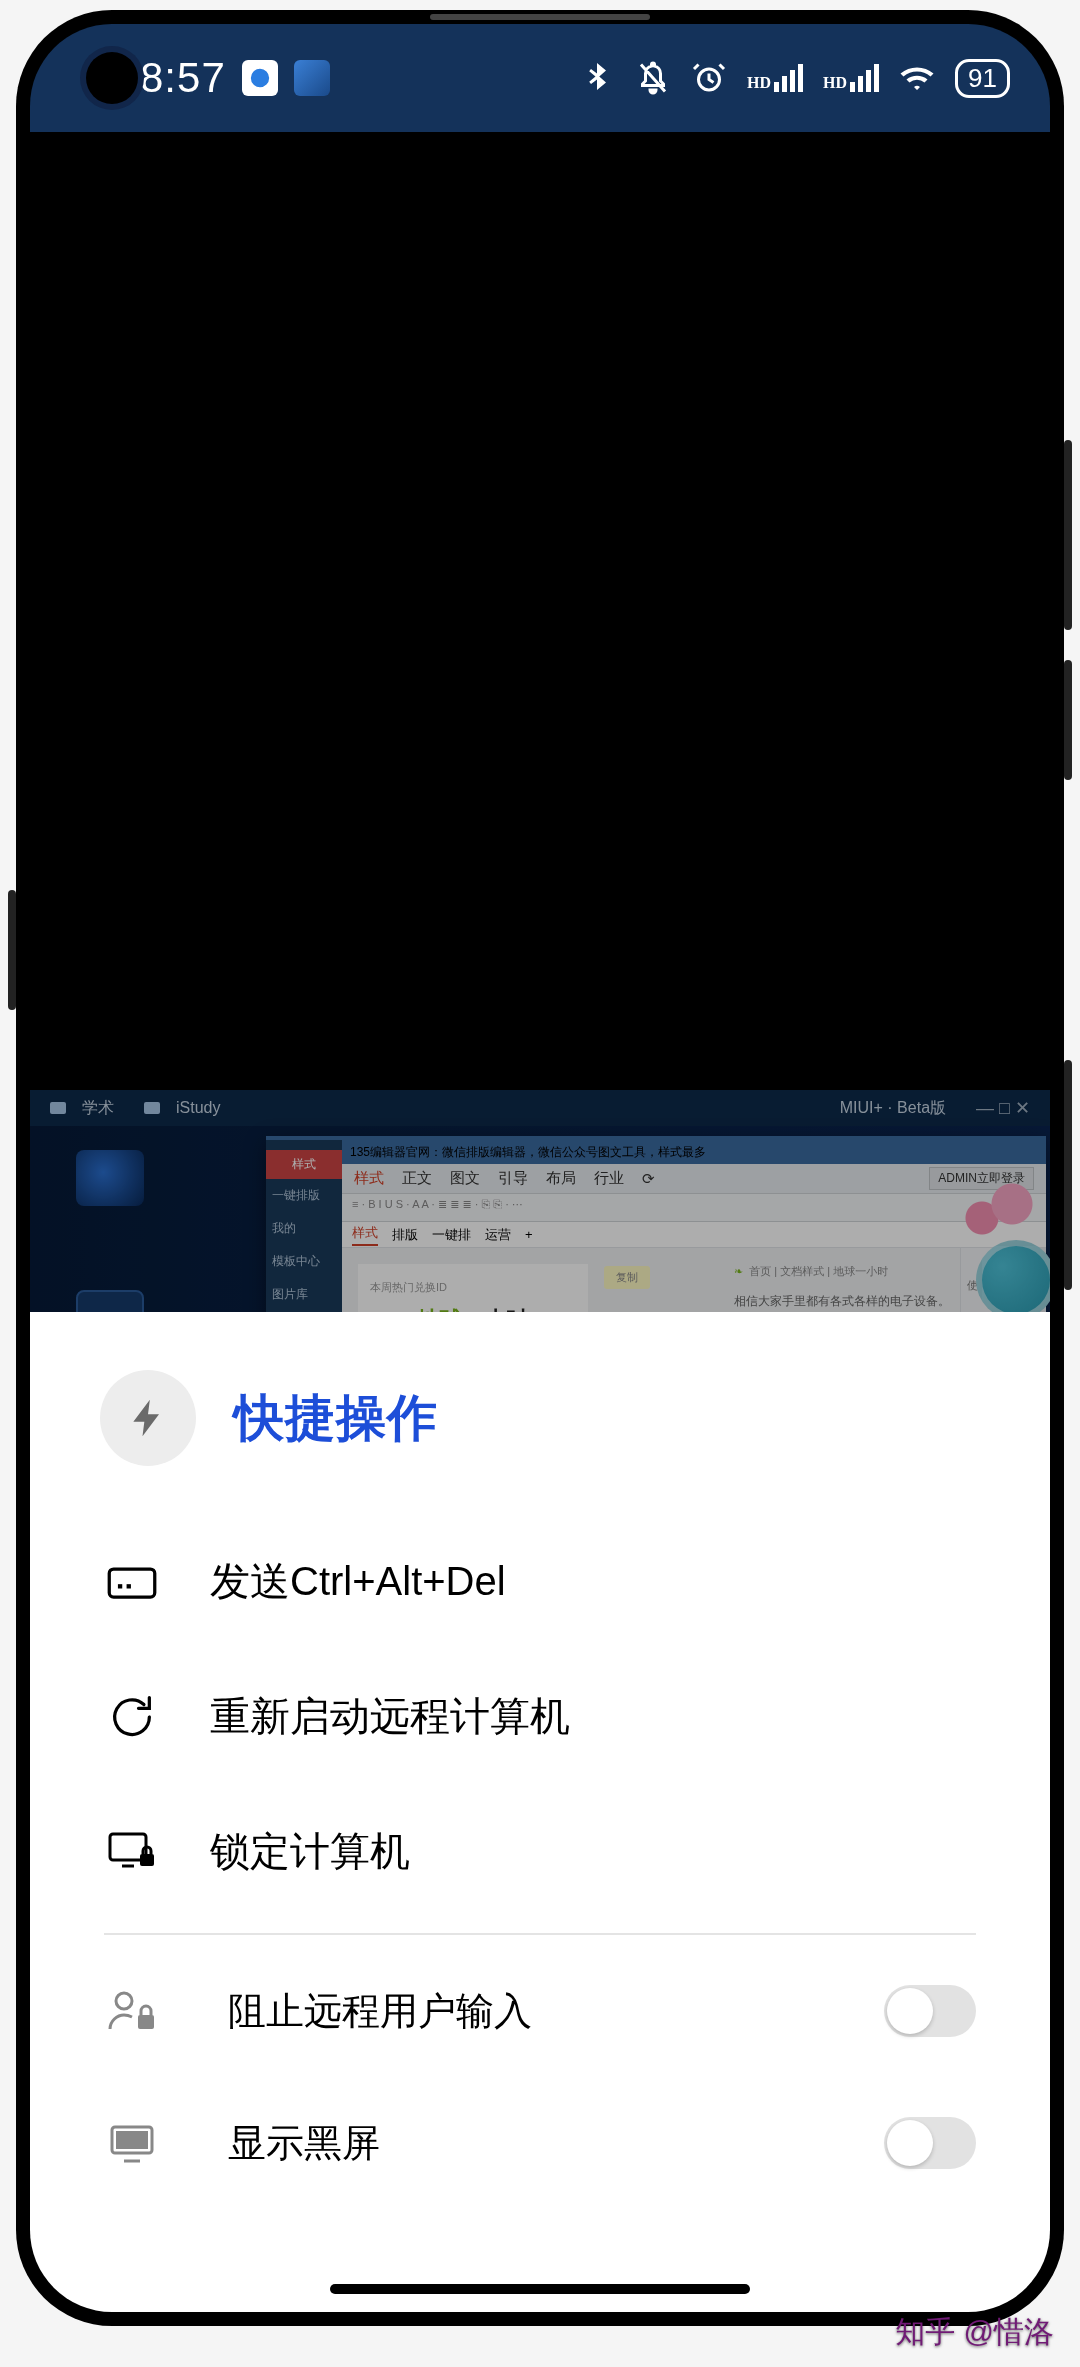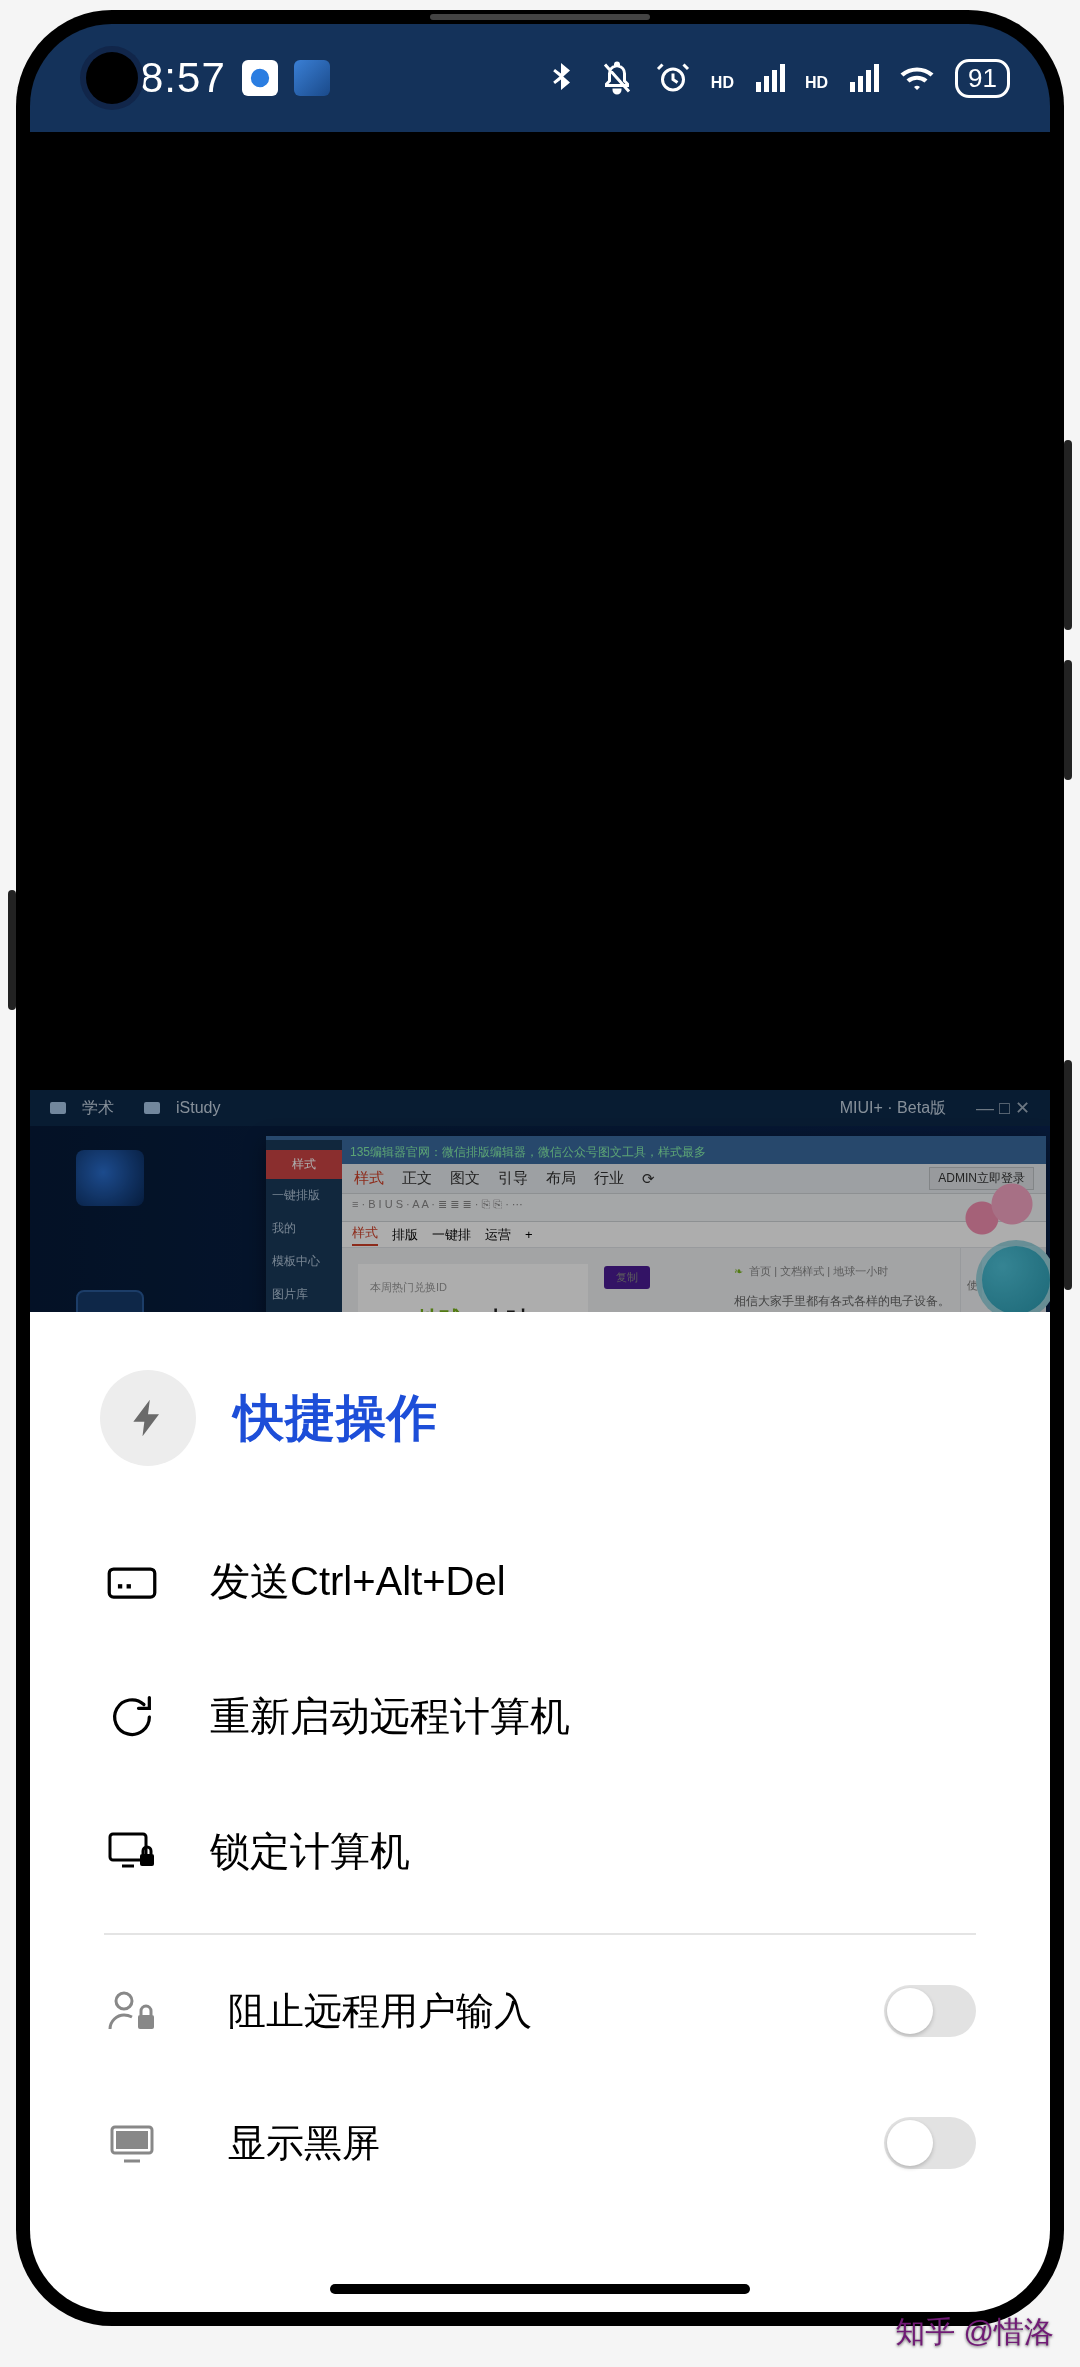--- a/index.html
+++ b/index.html
@@ -87,21 +87,21 @@
     display: flex; align-items: center; justify-content: center;
     font-size: 20px;
   }
   .tray-icon.tv { background: #fff; color: #2a7de1; }
   .tray-icon.blue { background: linear-gradient(135deg,#3a7fd5,#1a4a8a); }
   .status-right {
     display: flex; align-items: center; gap: 20px;
     font-size: 32px;
   }
   .status-right svg { width: 36px; height: 36px; fill: #fff; }
-  .sig-group { display: flex; align-items: flex-end; gap: 20px; }
+  .sig-group { display: flex; align-items: flex-end; gap: 1px; font-family: Liberation Serif, serif; }
   .sig-hd { font-size: 16px; font-weight: 700; margin-right: 2px; }
   .sig-bars { display: flex; align-items: flex-end; gap: 3px; }
   .sig-bars span { width: 5px; background: #fff; display: block; }
   .sig-bars span:nth-child(1){height:10px}
   .sig-bars span:nth-child(2){height:16px}
   .sig-bars span:nth-child(3){height:22px}
   .sig-bars span:nth-child(4){height:28px}
   .batt {
     border: 3px solid #fff; border-radius: 14px;
     padding: 1px 10px; font-size: 26px; font-weight: 500;
@@ -167,21 +167,21 @@
     display: flex;
   }
   .ed-sidebar {
     width: 76px; background: #1a3a5a;
     display: flex; flex-direction: column;
     padding: 10px 0;
   }
   .ed-sidebar .top-tab { background: #c44; color: #fff; font-size: 12px; padding: 6px 4px; text-align: center; }
   .ed-sidebar .item { color: #b0c4d8; font-size: 12px; padding: 8px 6px; }
   .ed-main { flex: 1; display: flex; flex-direction: column; }
-  .ed-titlebar { height: 24px; background: #3a6aa0; color: #86efac; font-size: 12px; padding: 4px 8px; }
+  .ed-titlebar { height: 24px; background: #3a6aa0; color: #000000; font-size: 12px; padding: 4px 8px; }
   .ed-menubar {
     height: 30px; background: #e8ecf0; border-bottom: 1px solid #d0d4d8;
     display: flex; align-items: center; gap: 18px; padding: 0 12px;
     font-size: 15px; color: #333;
   }
   .ed-menubar .home { color: #d04028; }
   .ed-menubar .spacer { flex: 1; }
   .ed-menubar .login-btn { background: #e0e4e8; border: 1px solid #c0c4c8; padding: 2px 8px; font-size: 12px; }
   .ed-toolbar {
     height: 28px; background: #f4f6f8; border-bottom: 1px solid #d0d4d8;
@@ -206,21 +206,21 @@
   .earth-hour { font-size: 22px; font-weight: 700; }
   .eh-green { color: #7ab51d; }
   .eh-black { color: #222; }
   .doc-sub { font-size: 14px; color: #7ab51d; font-weight: 700; margin-top: -4px;}
   .doc-line { display: flex; align-items: center; gap: 8px; font-size: 12px; color: #4a90d0; }
   .bulb { width: 16px; height: 16px; border-radius: 50%; background: #8fc31f; }
   .doc-mid {
     width: 120px; padding: 18px 0;
     display: flex; flex-direction: column; gap: 28px;
   }
-  .mid-chip { font-size: 11px; color: #888; background: #4c1d95; padding: 4px 8px; border-radius: 3px; width: 46px; text-align: center;}
+  .mid-chip { font-size: 11px; color: #888; background: #fef9c3; padding: 4px 8px; border-radius: 3px; width: 46px; text-align: center;}
   .doc-right {
     flex: 1; padding: 16px 10px; font-size: 12px; color: #555;
     display: flex; flex-direction: column;
   }
   .breadcrumb-top { font-size: 11px; color: #888; display: flex; align-items: center; gap: 6px; margin-bottom: 12px;}
   .breadcrumb-top .leaf { color: #7ab51d; }
   .para { line-height: 1.7; color: #666; font-size: 12px; }
   .green-btn { align-self: flex-start; margin-top: 14px; border: 1px solid #8fc31f; color: #8fc31f; background: #f4faef; padding: 6px 10px; font-size: 12px; display: flex; align-items: center; gap: 6px;}
   .promo {
     position: absolute; right: -10px; top: 100px;

